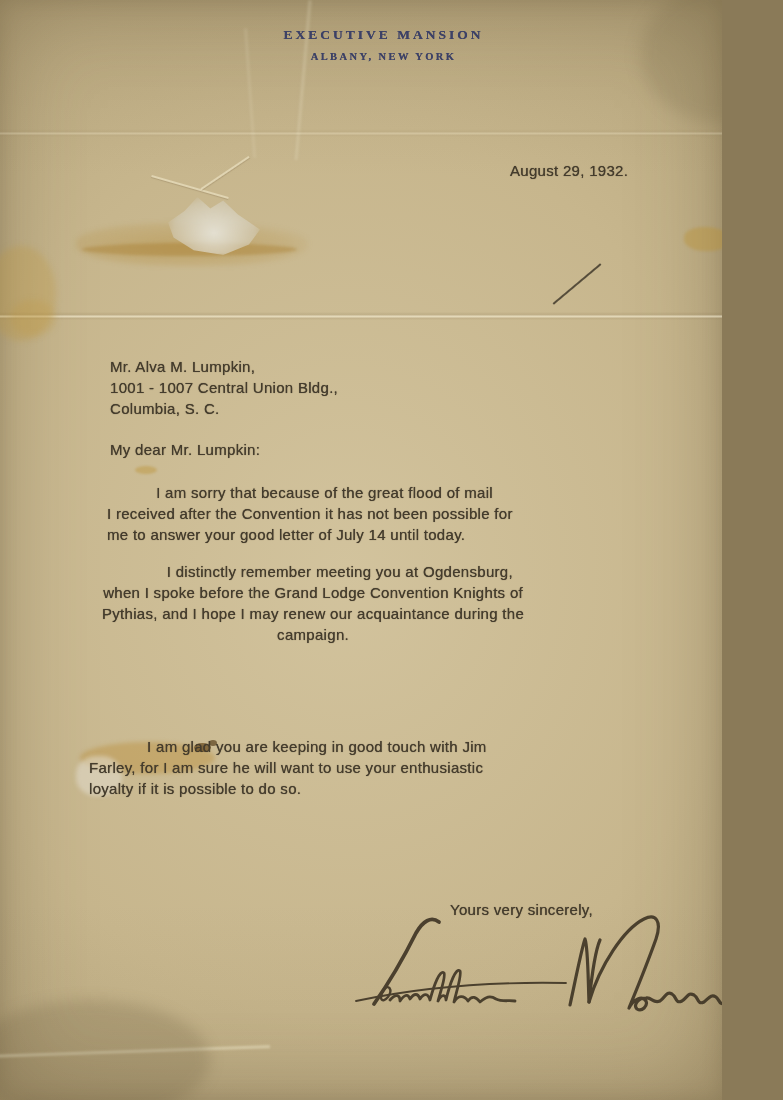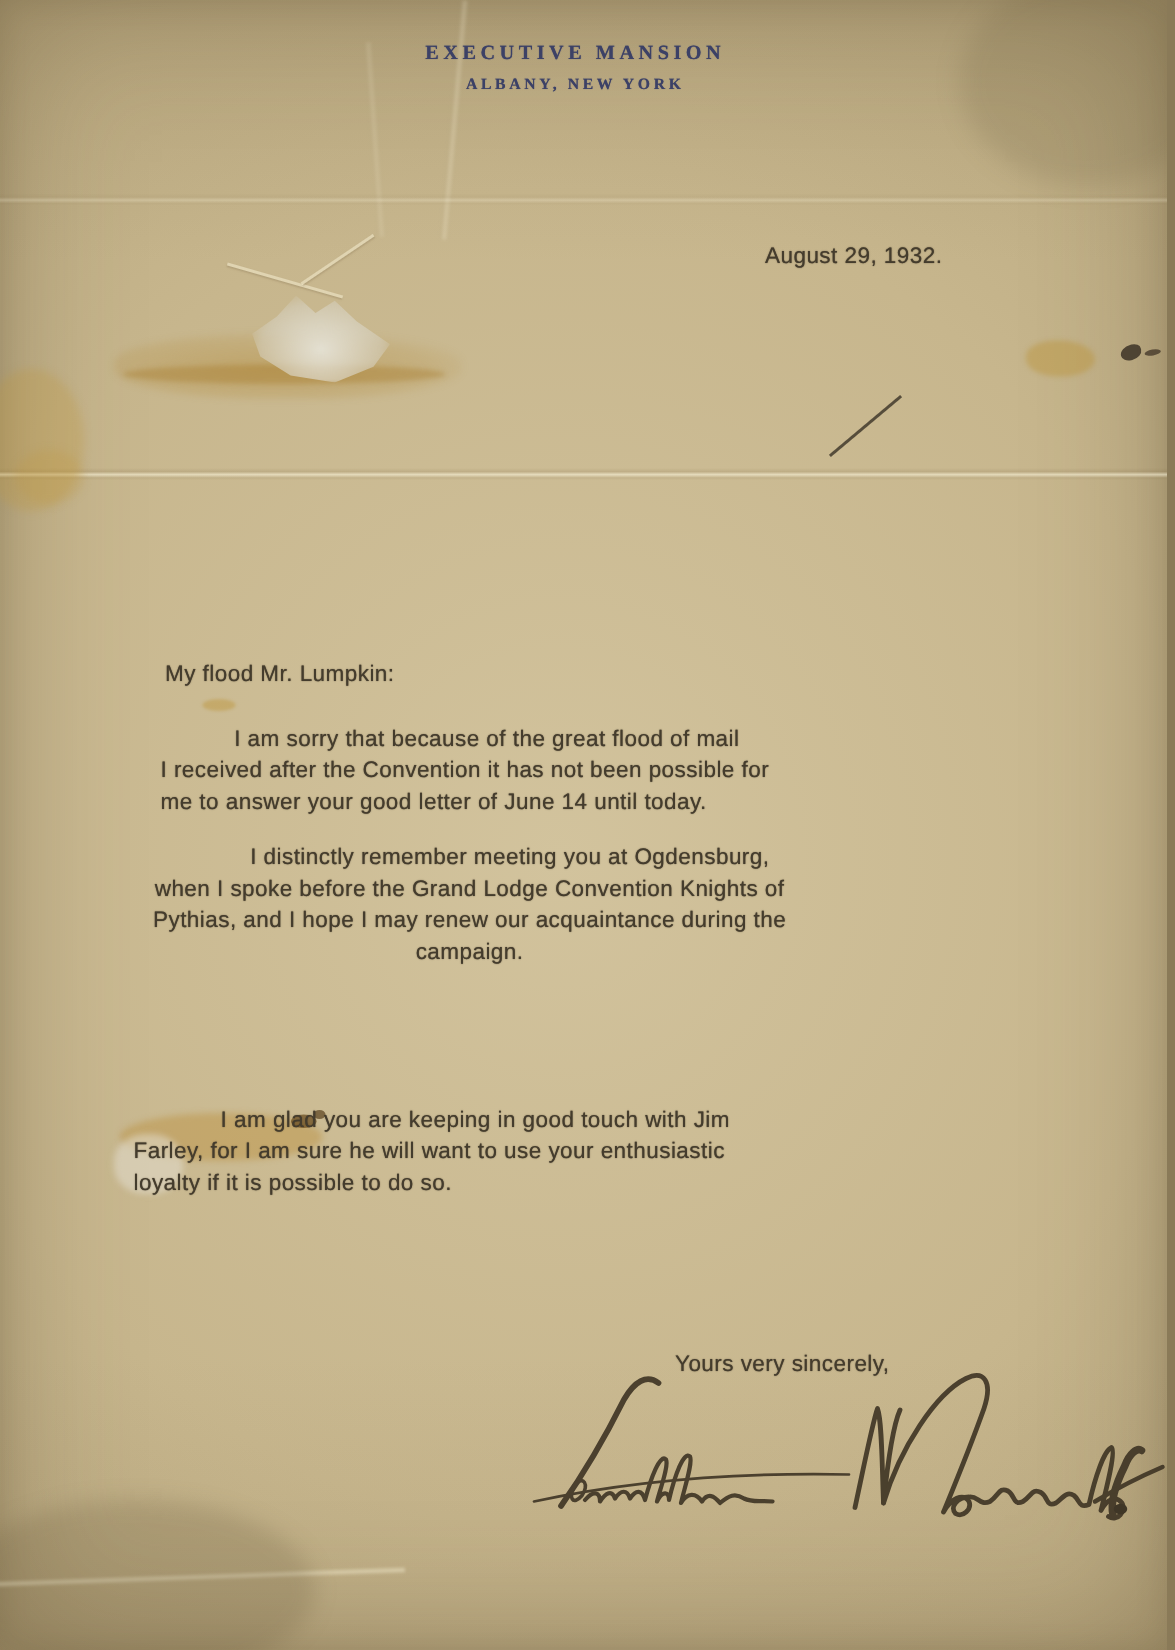--- a/index.html
+++ b/index.html
@@ -1,17 +1,17 @@
 <!DOCTYPE html>
 <html><head>
 <meta charset="utf-8">
 <style>
   html,body { margin:0; padding:0; background:#8a7a58; }
   .paper {
-    position:relative; width:778px; height:1100px; overflow:hidden;
+    position:relative; width:722px; height:1100px; overflow:hidden;
     background: radial-gradient(ellipse 120% 90% at 48% 52%, #d2c39d 0%, #c7b68d 45%, #b7a67d 78%, #a1906a 100%);
     box-shadow: inset 0 0 90px rgba(92,76,48,.38), inset 0 0 20px rgba(92,76,48,.22);
   }
   .tone { position:absolute; inset:0; pointer-events:none;
     background: linear-gradient(180deg, rgba(128,110,76,.16) 0%, rgba(128,110,76,0) 16%, rgba(128,110,76,0) 82%, rgba(128,110,76,.10) 100%); }
 
   
   .lh { position:absolute; top:27px; left:-8px; width:783px; text-align:center;
         color:#3c4166; font-family:"Liberation Serif", serif; font-weight:bold; }
   .lh1 { font-size:13.5px; letter-spacing:3px; text-shadow:0 0 .6px rgba(52,58,102,.85); }
@@ -115,24 +115,27 @@
   <div class="mark p4-white"></div>
   <div class="mark edge-stain1"></div>
   <div class="mark edge-stain2"></div>
 
   <div class="lh">
     <div class="lh1">EXECUTIVE MANSION</div>
     <div class="lh2">ALBANY, NEW YORK</div>
   </div>
 
   <pre class="typed t-date">August 29, 1932.</pre>
-  <pre class="typed t-salut">My flood Mr. Lumpkin:</pre>
+  <pre class="typed t-recip">Mr. Alva M. Lumpkin,
+1001 - 1007 Central Union Bldg.,
+Columbia, S. C.</pre>
+  <pre class="typed t-salut">My dear Mr. Lumpkin:</pre>
   <pre class="typed t-p1">           I am sorry that because of the great flood of mail
 I received after the Convention it has not been possible for
-me to answer your good letter of June 14 until today.</pre>
+me to answer your good letter of July 14 until today.</pre>
   <pre class="typed t-p2">            I distinctly remember meeting you at Ogdensburg,
 when I spoke before the Grand Lodge Convention Knights of
 Pythias, and I hope I may renew our acquaintance during the
 campaign.</pre>
   <pre class="typed t-p4">             I am glad you are keeping in good touch with Jim
 Farley, for I am sure he will want to use your enthusiastic
 loyalty if it is possible to do so.</pre>
   <pre class="typed t-close">Yours very sincerely,</pre>
 
   <svg class="sig" viewBox="0 0 442 118" role="img" aria-label="Franklin D Roosevelt">

